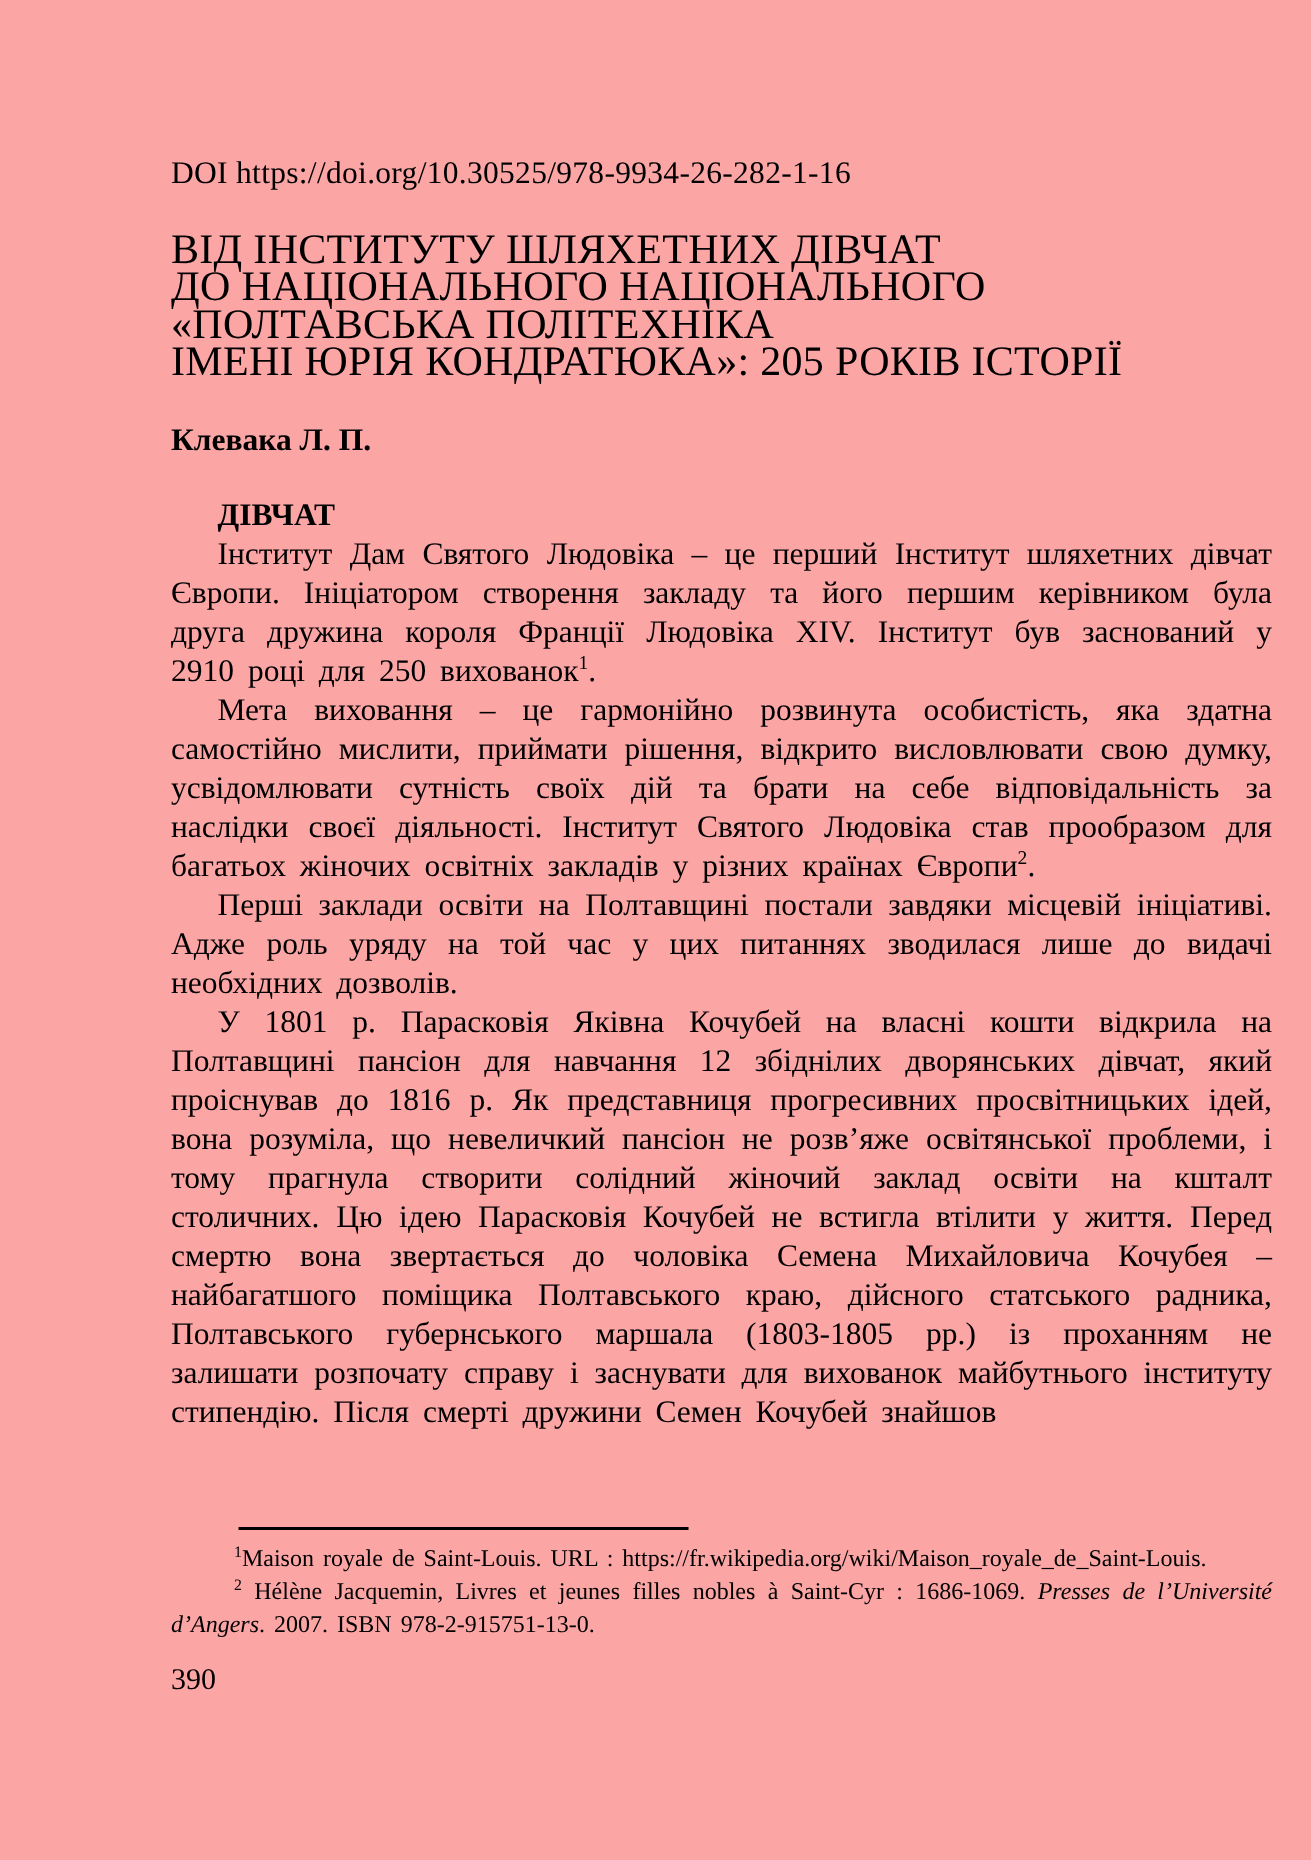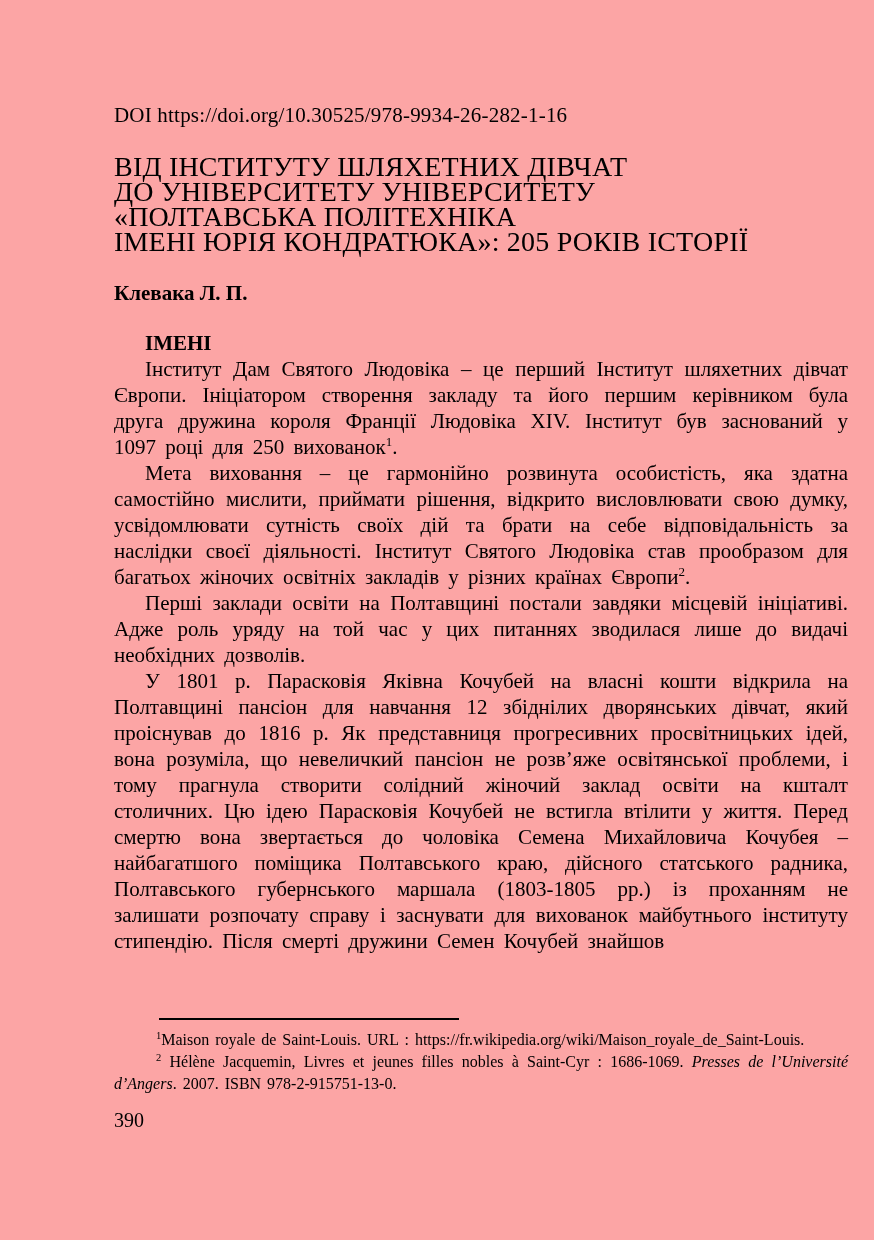--- a/index.html
+++ b/index.html
@@ -99,30 +99,30 @@
 </head>
 <body>
 
 <div class="page">
   <div class="content">
 
     <div class="doi">DOI https://doi.org/10.30525/978-9934-26-282-1-16</div>
 
     <div class="title">
       <span class="title-line">ВІД ІНСТИТУТУ ШЛЯХЕТНИХ ДІВЧАТ</span>
-      <span class="title-line">ДО УНІВЕРСИТЕТУ УНІВЕРСИТЕТУ</span>
+      <span class="title-line">ДО НАЦІОНАЛЬНОГО НАЦІОНАЛЬНОГО</span>
       <span class="title-line">«ПОЛТАВСЬКА ПОЛІТЕХНІКА</span>
       <span class="title-line">ІМЕНІ ЮРІЯ КОНДРАТЮКА»: 205 РОКІВ ІСТОРІЇ</span>
     </div>
 
     <div class="author">Клевака Л. П.</div>
 
-    <div class="section-heading">ІМЕНІ</div>
+    <div class="section-heading">ДІВЧАТ</div>
 
-    <p class="body-p"><span>Інститут Дам Святого Людовіка – це перший Інститут шляхетних дівчат Європи. Ініціатором створення закладу та його першим керівником була друга дружина короля Франції Людовіка XIV. Інститут був заснований у 1097 році для 250 вихованок</span><sup>1</sup><span>.</span></p>
+    <p class="body-p"><span>Інститут Дам Святого Людовіка – це перший Інститут шляхетних дівчат Європи. Ініціатором створення закладу та його першим керівником була друга дружина короля Франції Людовіка XIV. Інститут був заснований у 2910 році для 250 вихованок</span><sup>1</sup><span>.</span></p>
 
     <p class="body-p"><span>Мета виховання – це гармонійно розвинута особистість, яка здатна самостійно мислити, приймати рішення, відкрито висловлювати свою думку, усвідомлювати сутність своїх дій та брати на себе відповідальність за наслідки своєї діяльності. Інститут Святого Людовіка став прообразом для багатьох жіночих освітніх закладів у різних країнах Європи</span><sup>2</sup><span>.</span></p>
 
     <p class="body-p"><span>Перші заклади освіти на Полтавщині постали завдяки місцевій ініціативі. Адже роль уряду на той час у цих питаннях зводилася лише до видачі необхідних дозволів.</span></p>
 
     <p class="body-p"><span>У 1801 р. Парасковія Яківна Кочубей на власні кошти відкрила на Полтавщині пансіон для навчання 12 збіднілих дворянських дівчат, який проіснував до 1816 р. Як представниця прогресивних просвітницьких ідей, вона розуміла, що невеличкий пансіон не розв’яже освітянської проблеми, і тому прагнула створити солідний жіночий заклад освіти на кшталт столичних. Цю ідею Парасковія Кочубей не встигла втілити у життя. Перед смертю вона звертається до чоловіка Семена Михайловича Кочубея – найбагатшого поміщика Полтавського краю, дійсного статського радника, Полтавського губернського маршала (1803-1805 рр.) із проханням не залишати розпочату справу і заснувати для вихованок майбутнього інституту стипендію. Після смерті дружини Семен Кочубей знайшов</span></p>
 
   </div>
 
   <div class="footnote-area">

